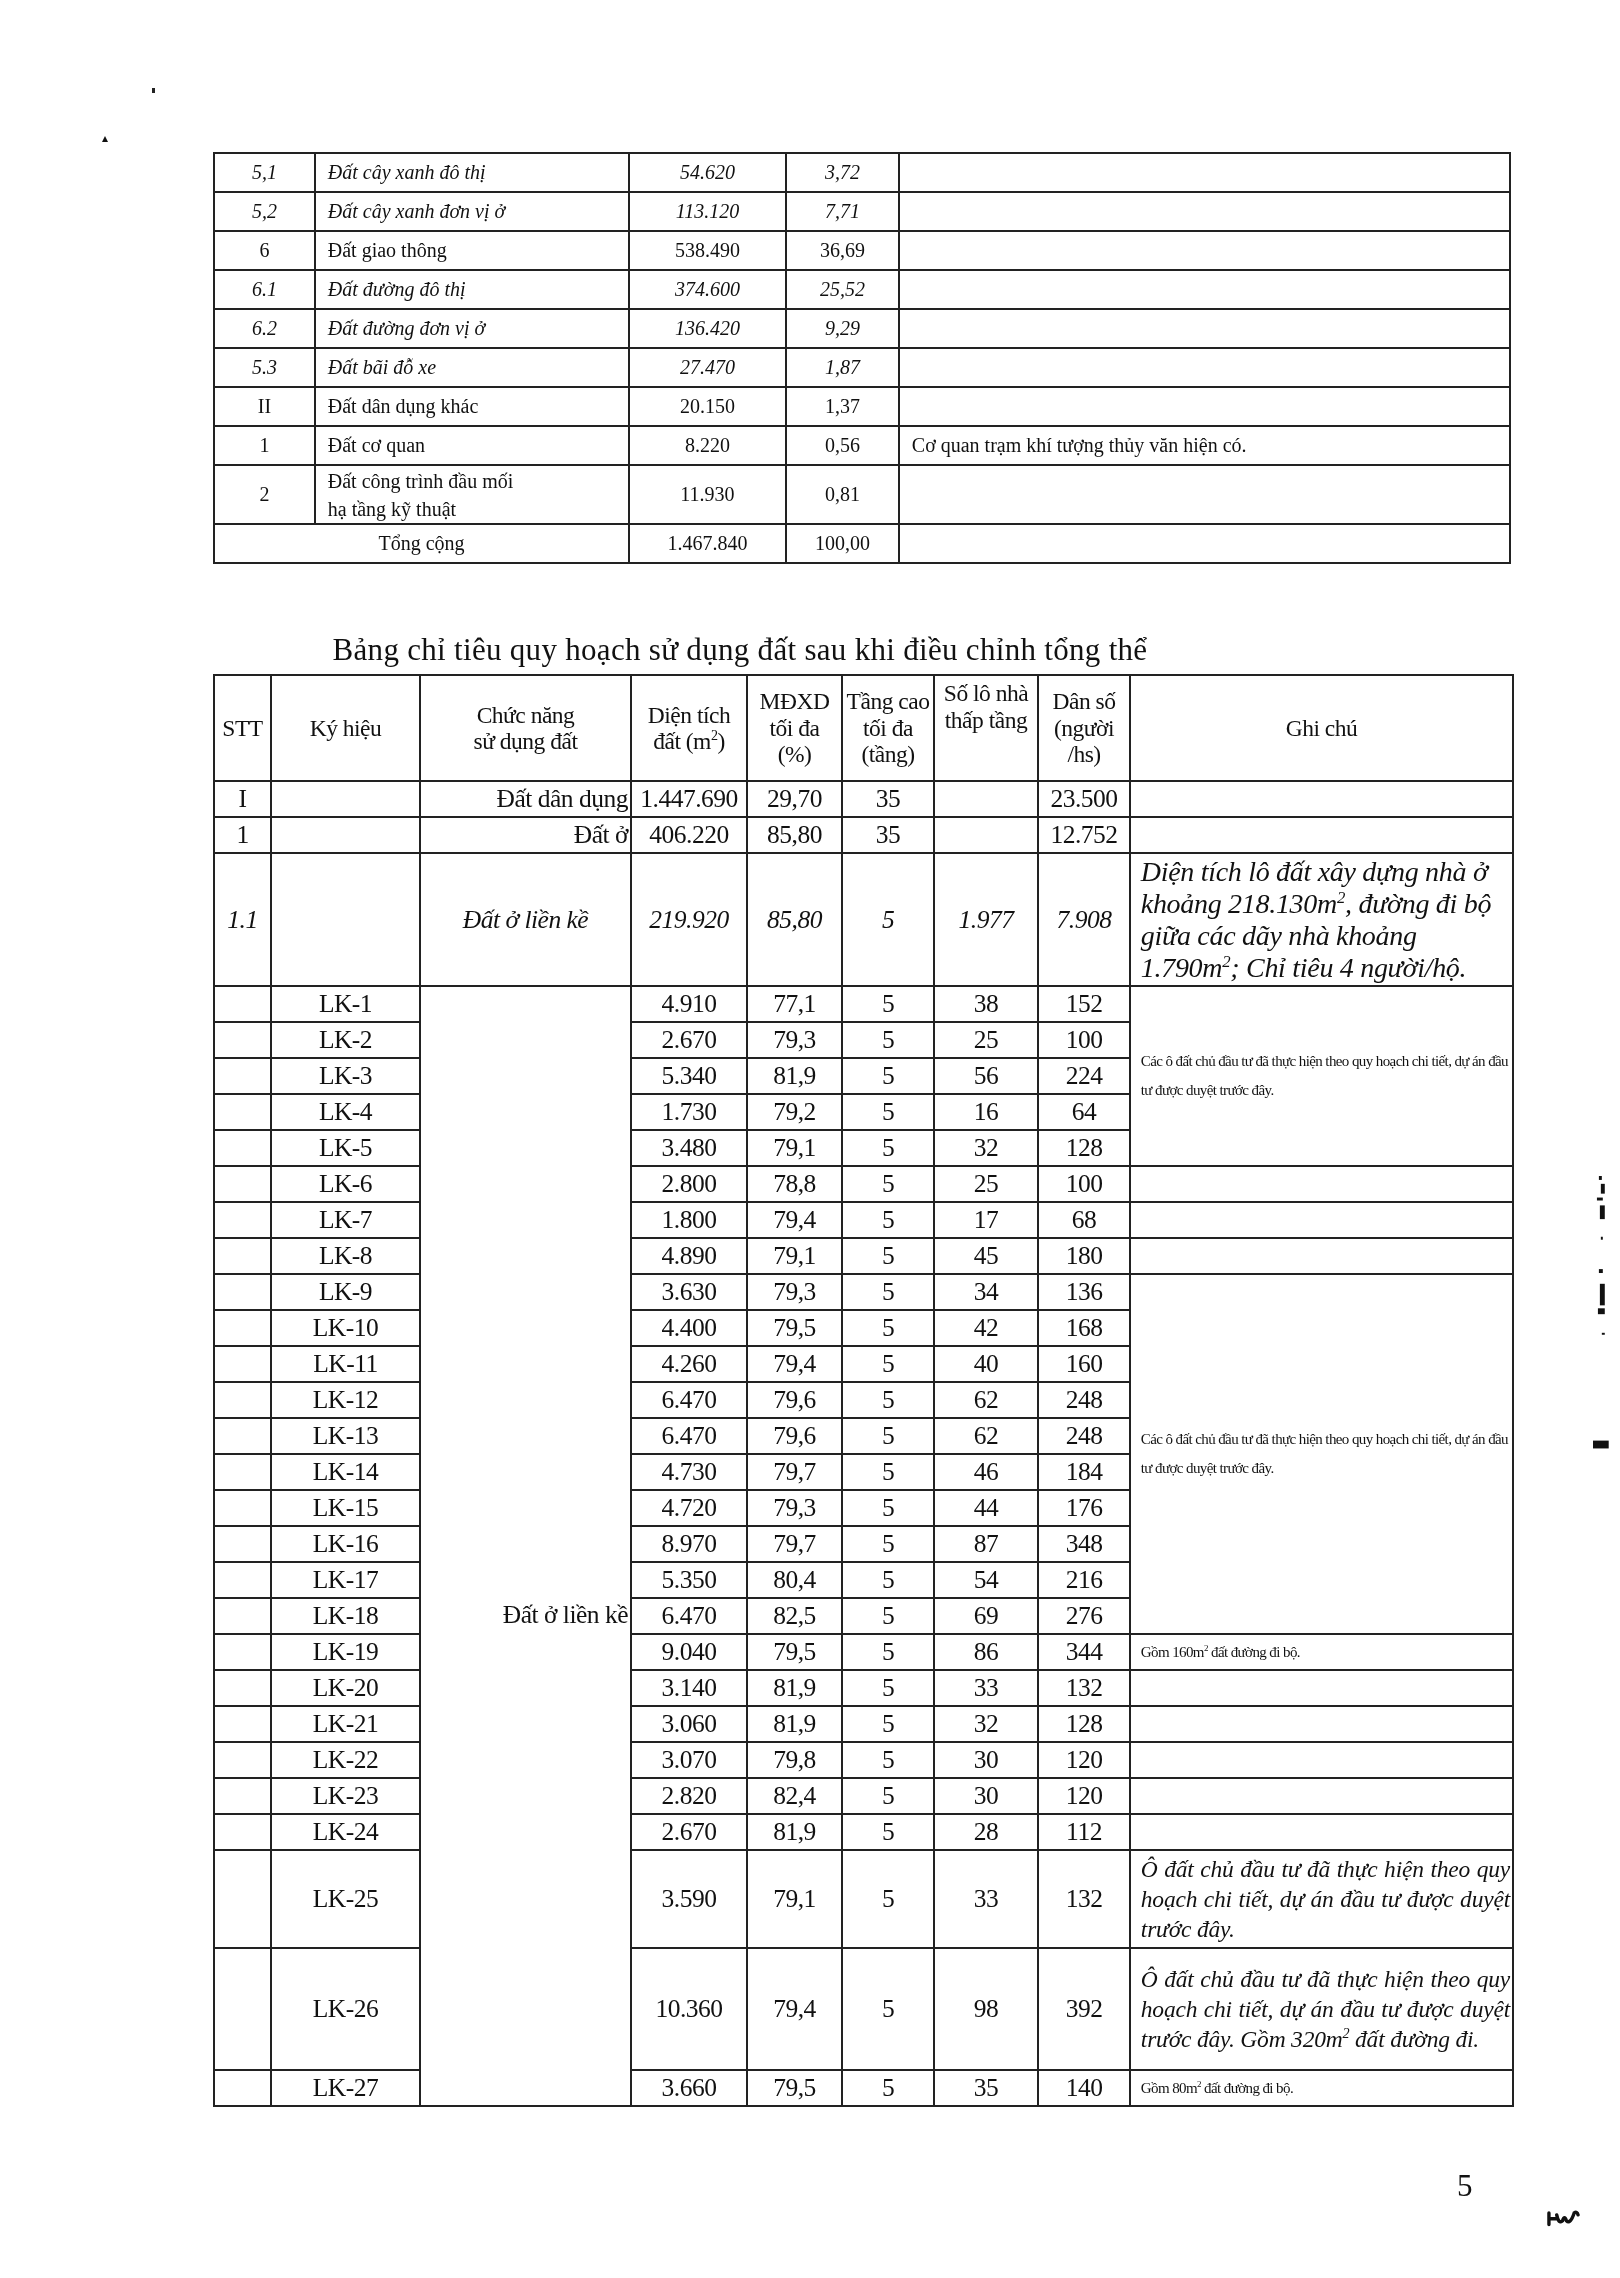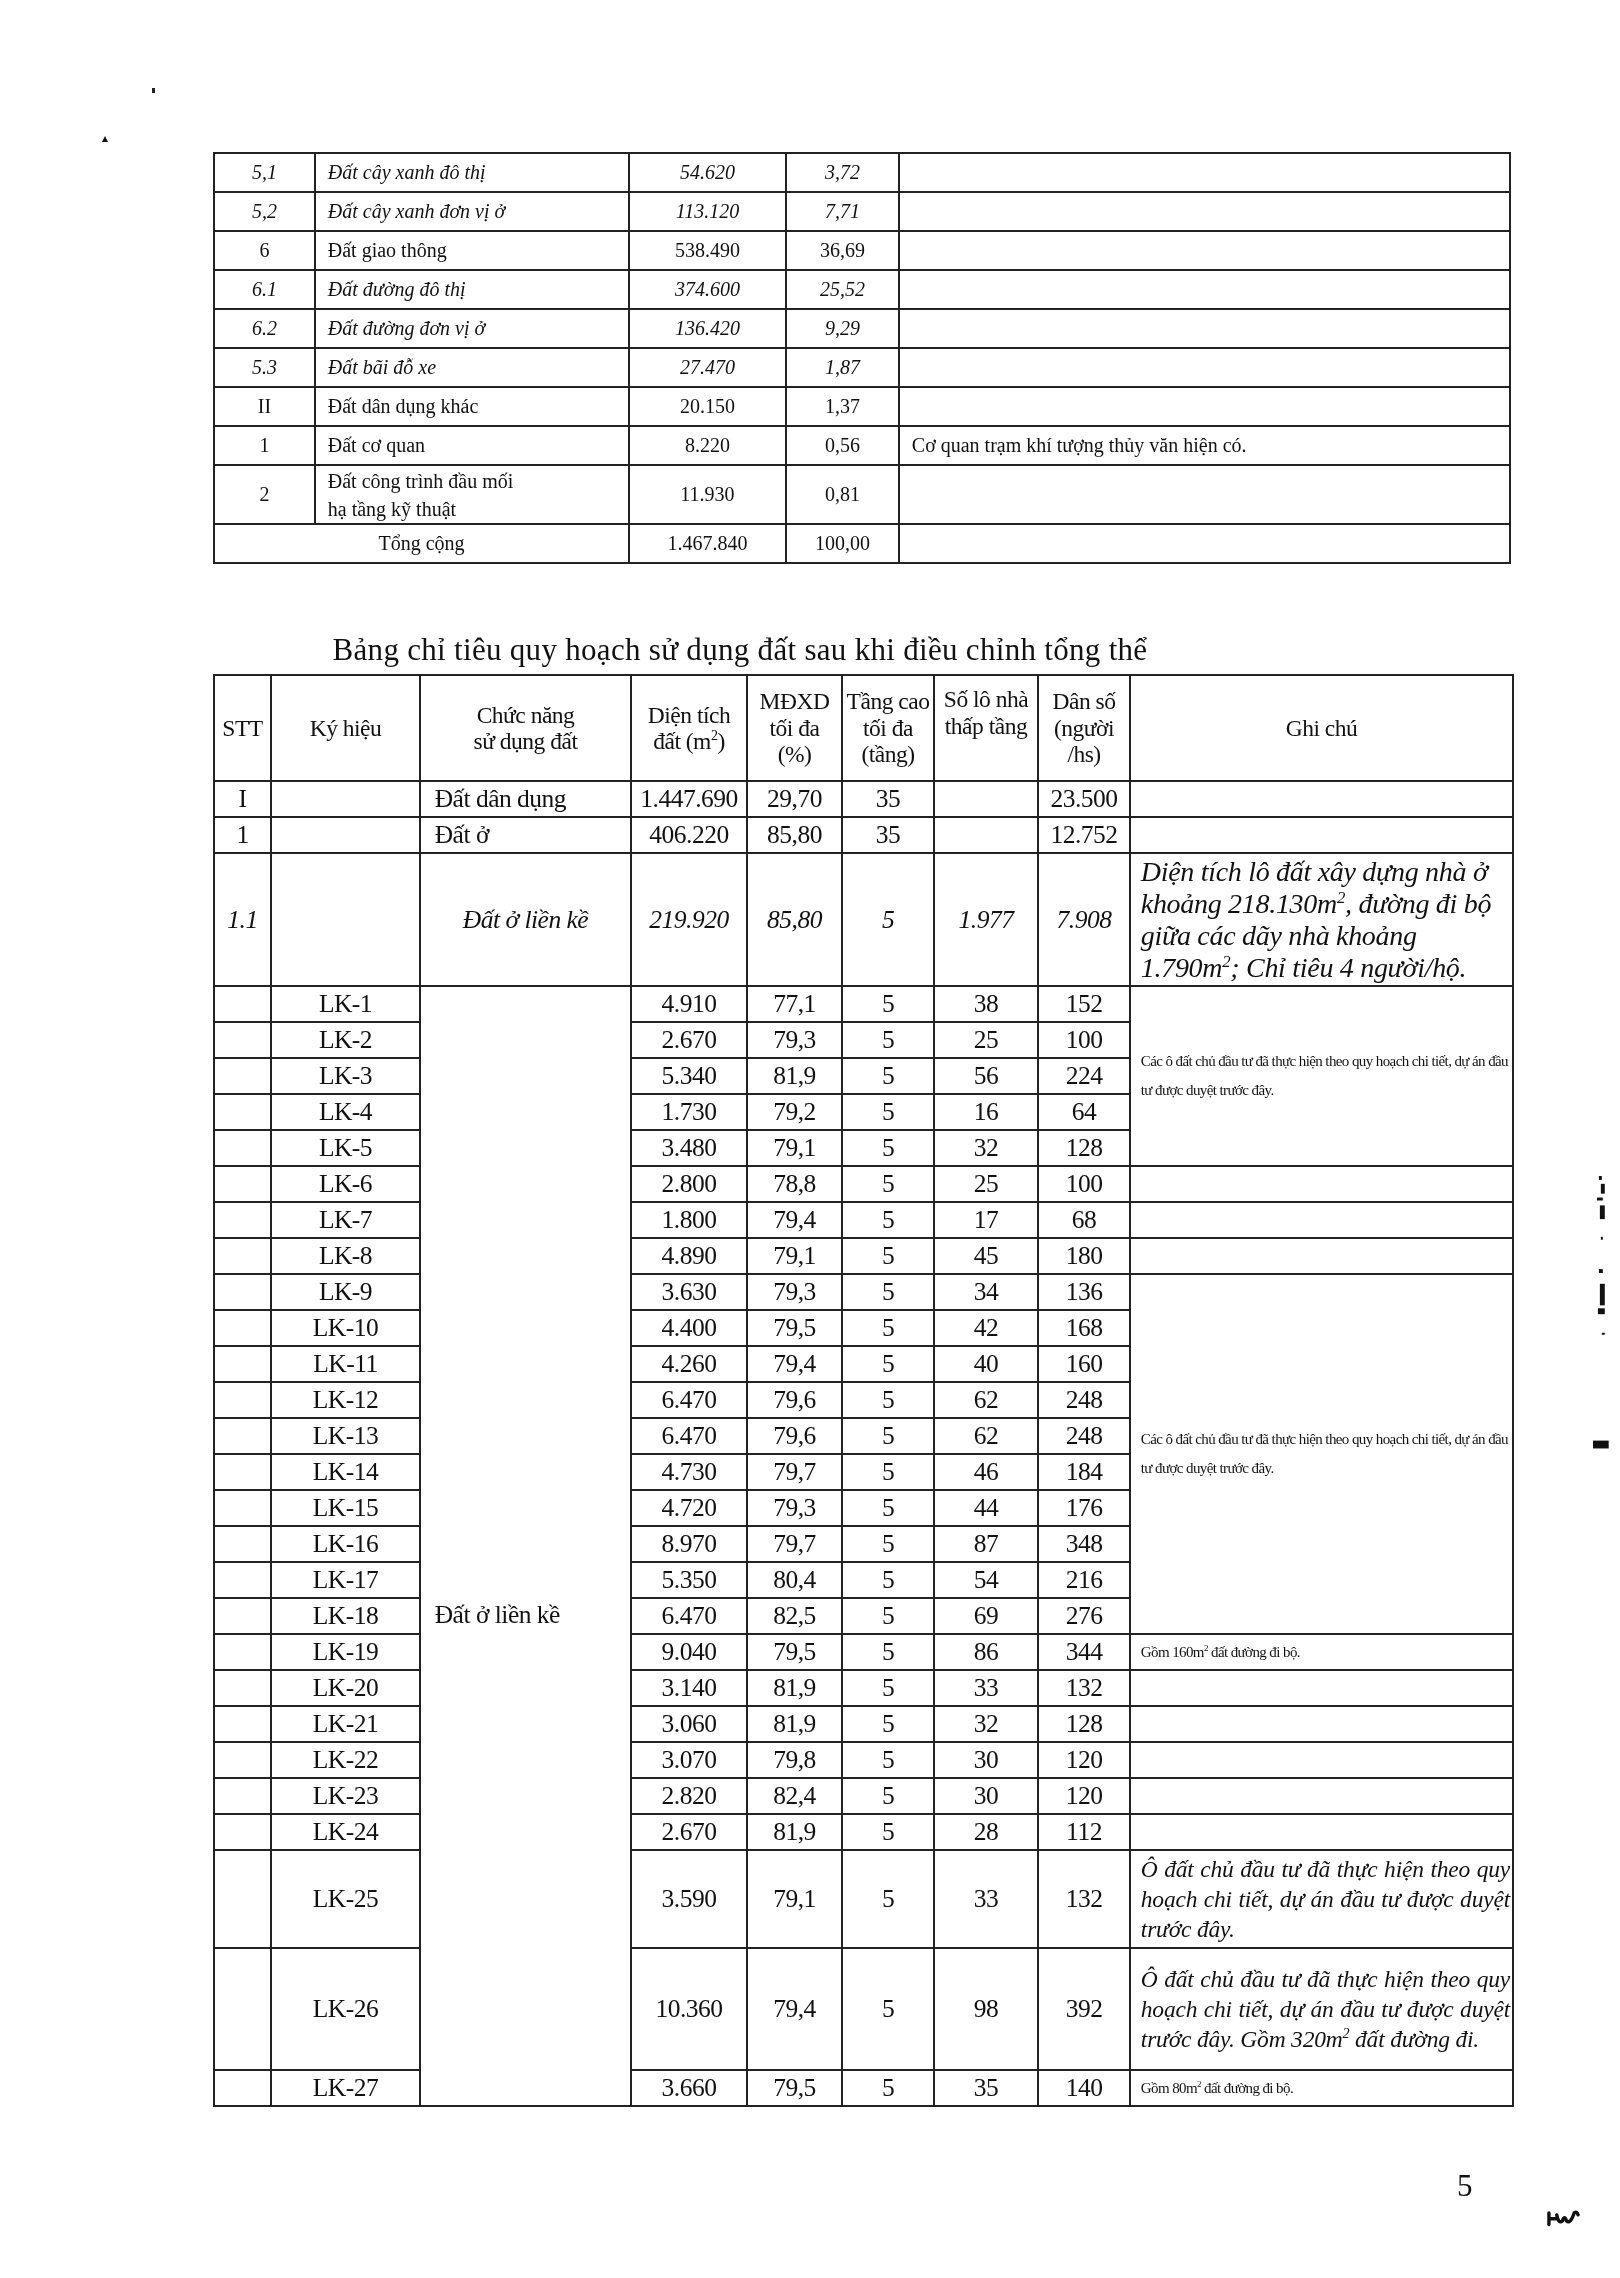--- a/index.html
+++ b/index.html
@@ -12,21 +12,21 @@
   .t1 .c { text-align:center; }
   .t1 .l { text-align:left; padding-left:11.8px; }
   .it { font-style:italic; }
   .title2 { left:0; width:1480px; top:632px; text-align:center; font-size:31px; letter-spacing:0.3px; }
   .t2 { left:213px; top:674px; width:1301px; font-size:25.5px; }
   .t2 th { font-size:23.5px; line-height:26.5px; text-align:center; padding:0 1px; letter-spacing:-0.5px; }
   .t2 td { height:34px; line-height:27.4px; text-align:center; padding:0 2px; letter-spacing:-0.5px; }
   .t2 td.note { text-align:left; font-size:15px; line-height:29px; padding:0 3.9px 0 9.8px; letter-spacing:-0.6px; }
   .t2 td.note.it { font-size:28px; line-height:32px; letter-spacing:-0.3px; }
   .t2 td.noteb { text-align:justify; font-size:23.5px; line-height:30px; padding:0 2px 0 9.8px; letter-spacing:-0.2px;font-style:italic; }
-  .t2 td.fn { text-align:left; padding-left:13.7px; }
+  .t2 td.fn { text-align:right; padding-left:13.7px; }
   .pagenum { left:1457px; top:2168px; font-size:31px; }
   sup { font-size:60%; line-height:0; }
 </style>
 </head>
 <body>
 
 <div class="abs" style="left:152px;top:88px;width:2.9px;height:4.9px;background:#222;"></div>
 <div class="abs" style="left:102px;top:136px;width:0;height:0;border-left:3.9px solid transparent;border-right:3.9px solid transparent;border-bottom:6.9px solid #111;"></div>
 
 <table class="t1">
@@ -125,21 +125,21 @@
       <col>
   </colgroup>
   <thead>
     <tr style="height:106px;">
       <th>STT</th>
       <th>Ký hiệu</th>
       <th><span>Chức năng</span><br><span>sử dụng đất</span></th>
       <th><span>Diện tích</span><br><span>đất (m</span><sup>2</sup><span>)</span></th>
       <th><span>MĐXD</span><br><span>tối đa</span><br><span>(%)</span></th>
       <th><span>Tầng cao</span><br><span>tối đa</span><br><span>(tầng)</span></th>
-      <th style="vertical-align:top;padding-top:10px;"><span>Số lô nhà</span><br><span>thấp tầng</span></th>
+      <th style="vertical-align:top;padding-top:4px;"><span>Số lô nhà</span><br><span>thấp tầng</span></th>
       <th><span>Dân số</span><br><span>(người</span><br><span>/hs)</span></th>
       <th>Ghi chú</th>
     </tr>
   </thead>
   <tbody id="t2-body">
       <tr>
         <td>I</td>
         <td></td>
         <td class="fn">Đất dân dụng</td>
         <td>1.447.690</td>

